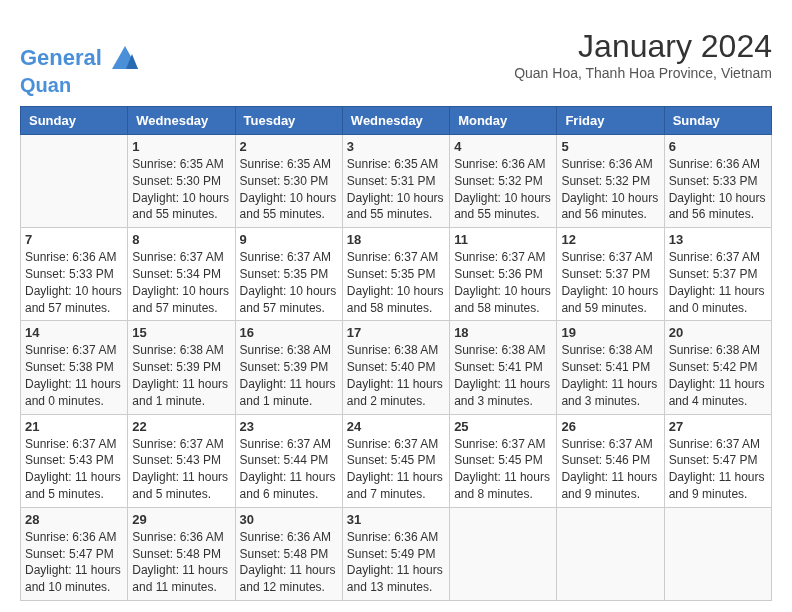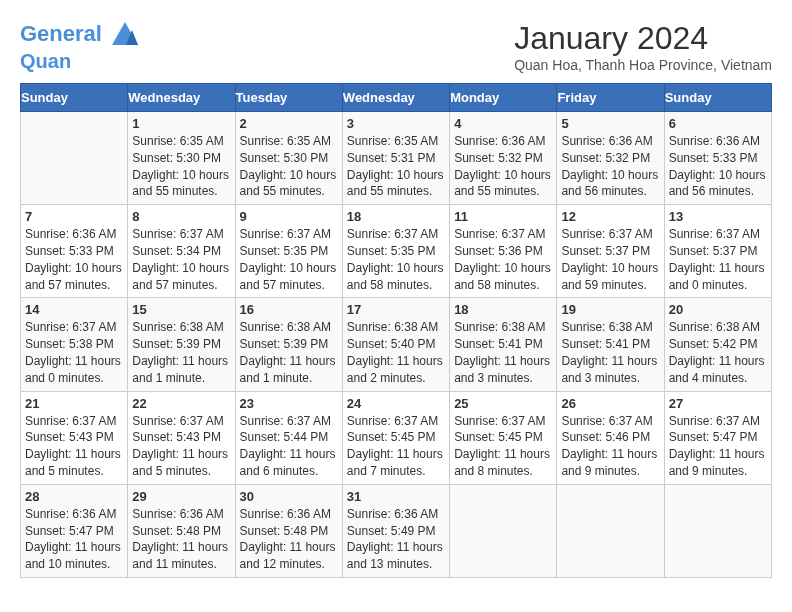--- a/index.html
+++ b/index.html
@@ -12,55 +12,58 @@
     }
     .header {
       display: flex;
       justify-content: space-between;
       align-items: flex-start;
       margin-bottom: 10px;
     }
     .logo {
       display: flex;
       align-items: center;
+      margin-top: 24px;
     }
     .logo-text {
       font-size: 22px;
       font-weight: bold;
       color: #333;
       line-height: 1.1;
     }
     .logo-text span {
       color: #4a90d9;
     }
     .logo-icon {
       width: 30px;
       height: 30px;
       margin-left: 2px;
     }
     .title-block {
+      text-align: right;
+      margin-top: 8px;
     }
     .month-title {
       font-size: 32px;
       font-weight: normal;
       color: #333;
     }
     .location {
       font-size: 14px;
       color: #555;
     }
     table {
       width: 100%;
       border-collapse: collapse;
       font-size: 11px;
     }
     thead tr th {
       background-color: #3a6fba;
       color: #fff;
-      padding: 6px 0;
+      padding: 6px 8px;
       text-align: left;
       font-size: 13px;
       font-weight: bold;
       border: 1px solid #2a5a9a;
     }
     tbody tr td {
       border: 1px solid #ccc;
       vertical-align: top;
       padding: 4px;
       height: 80px;

